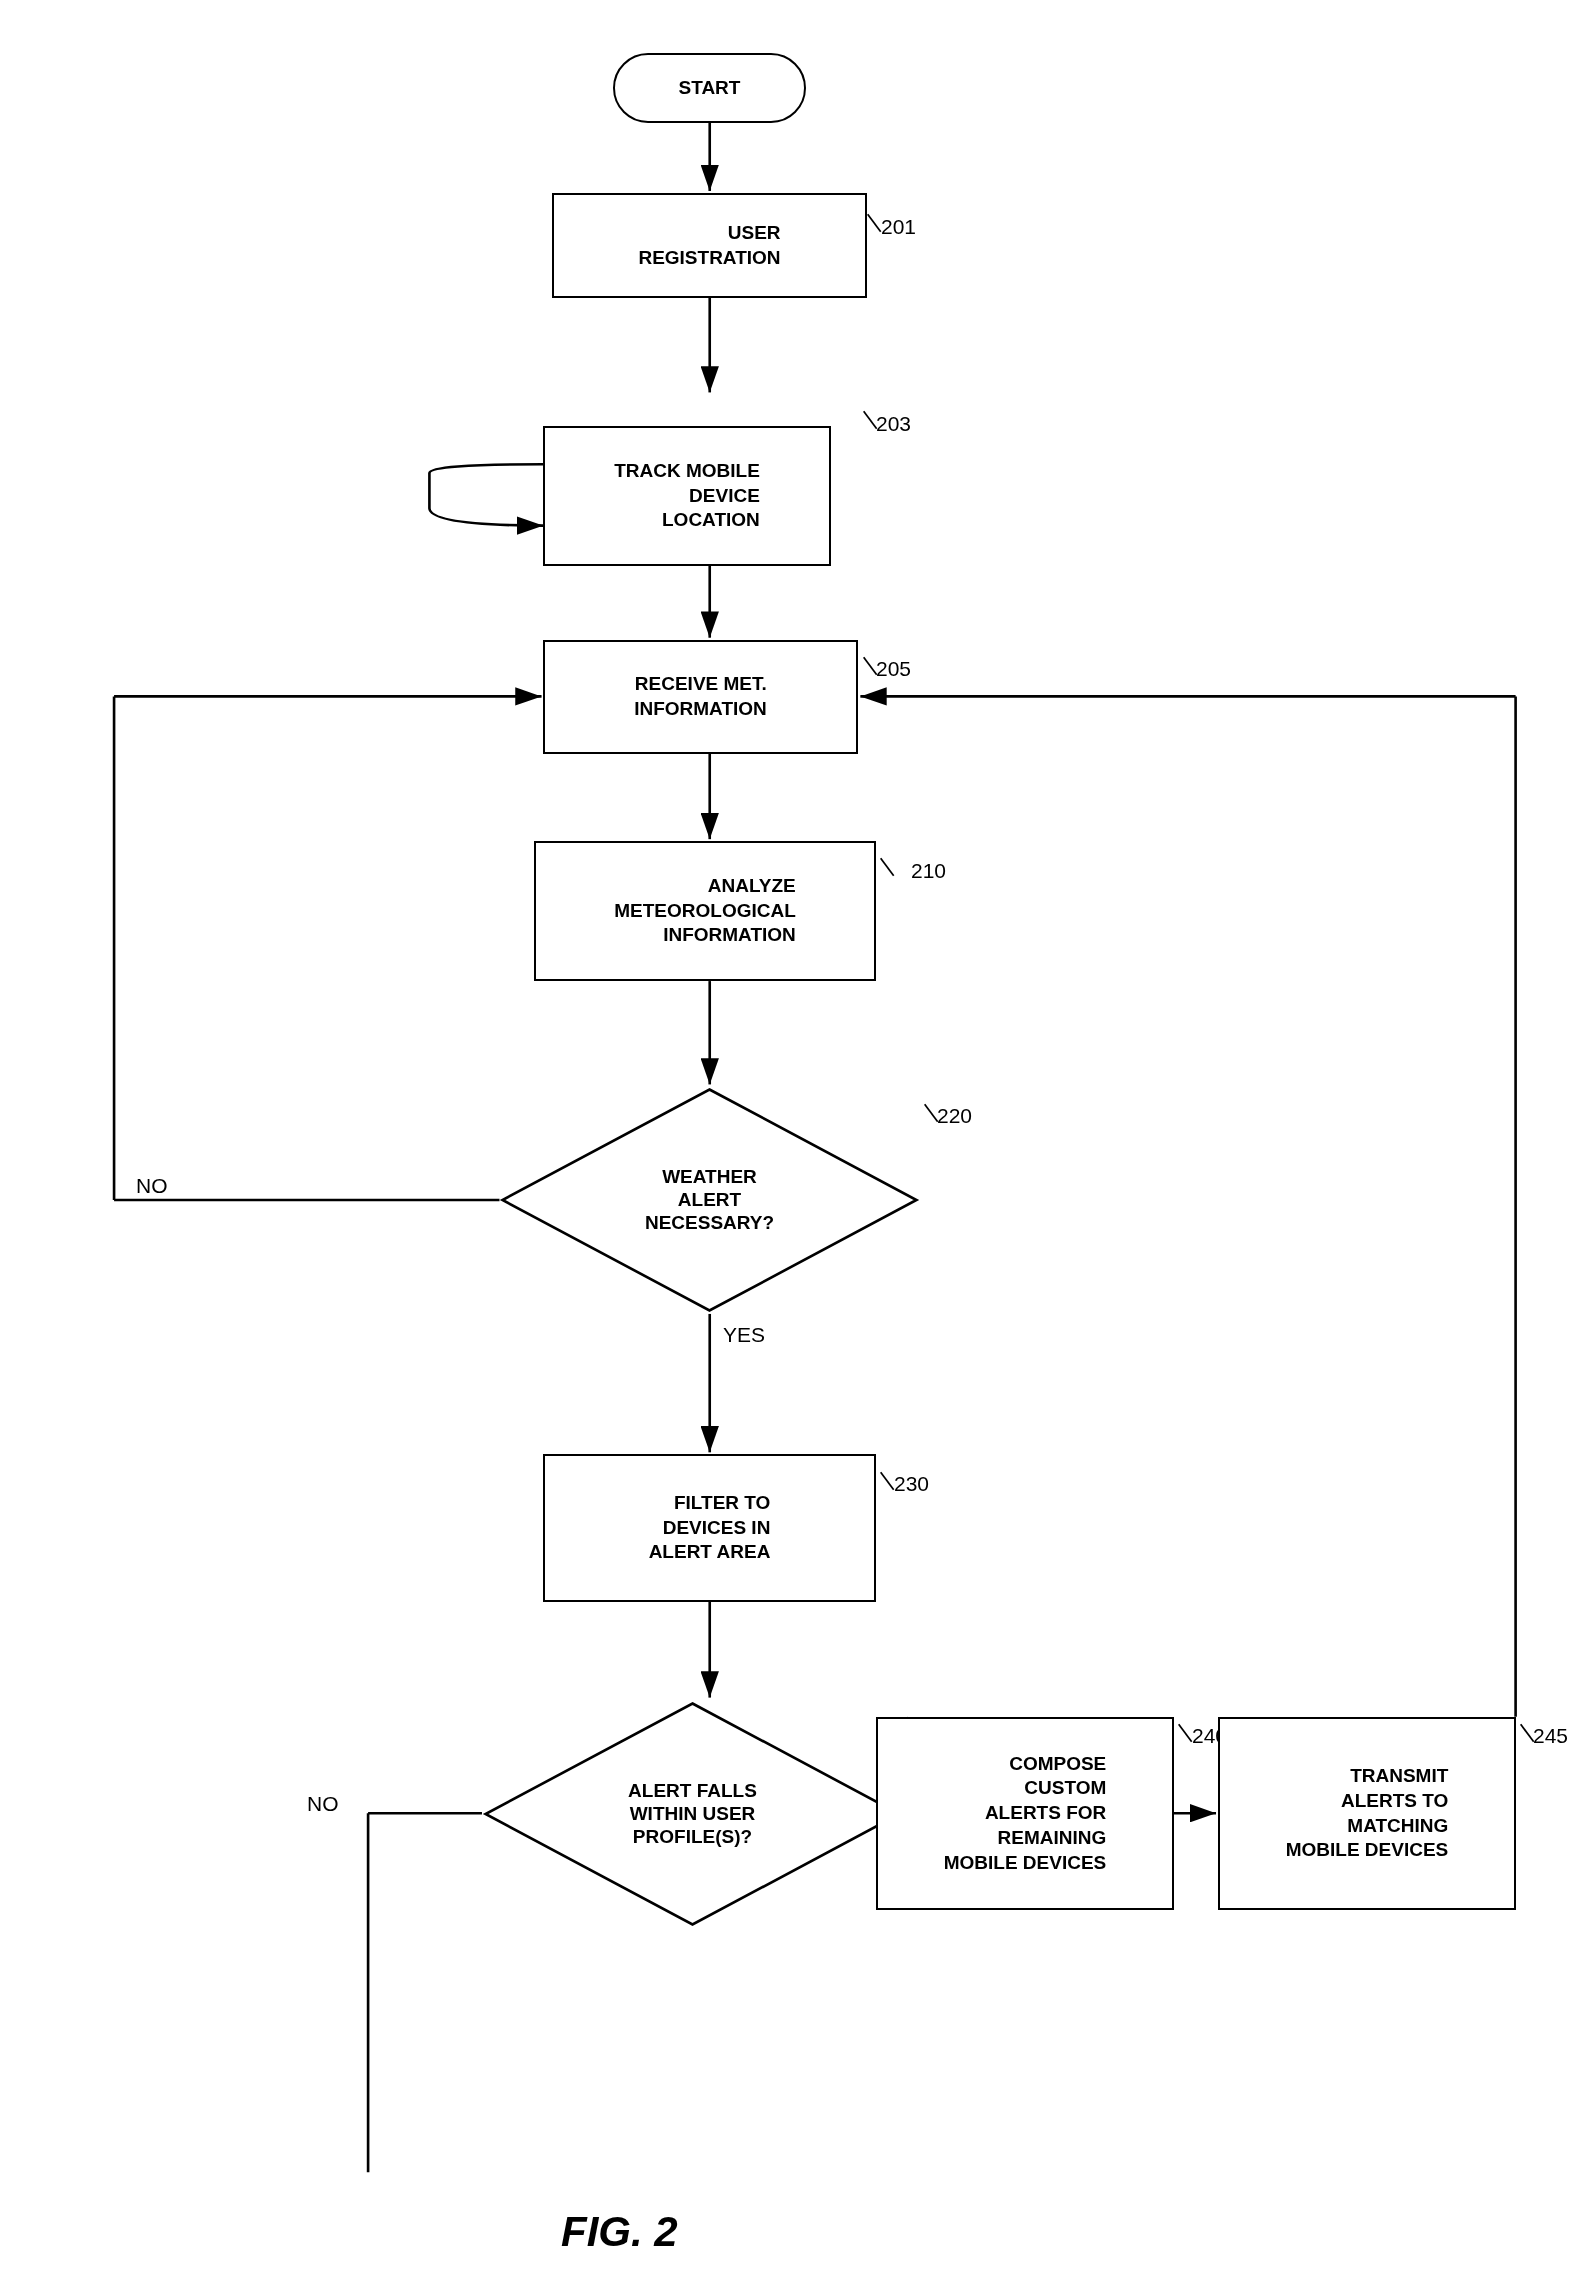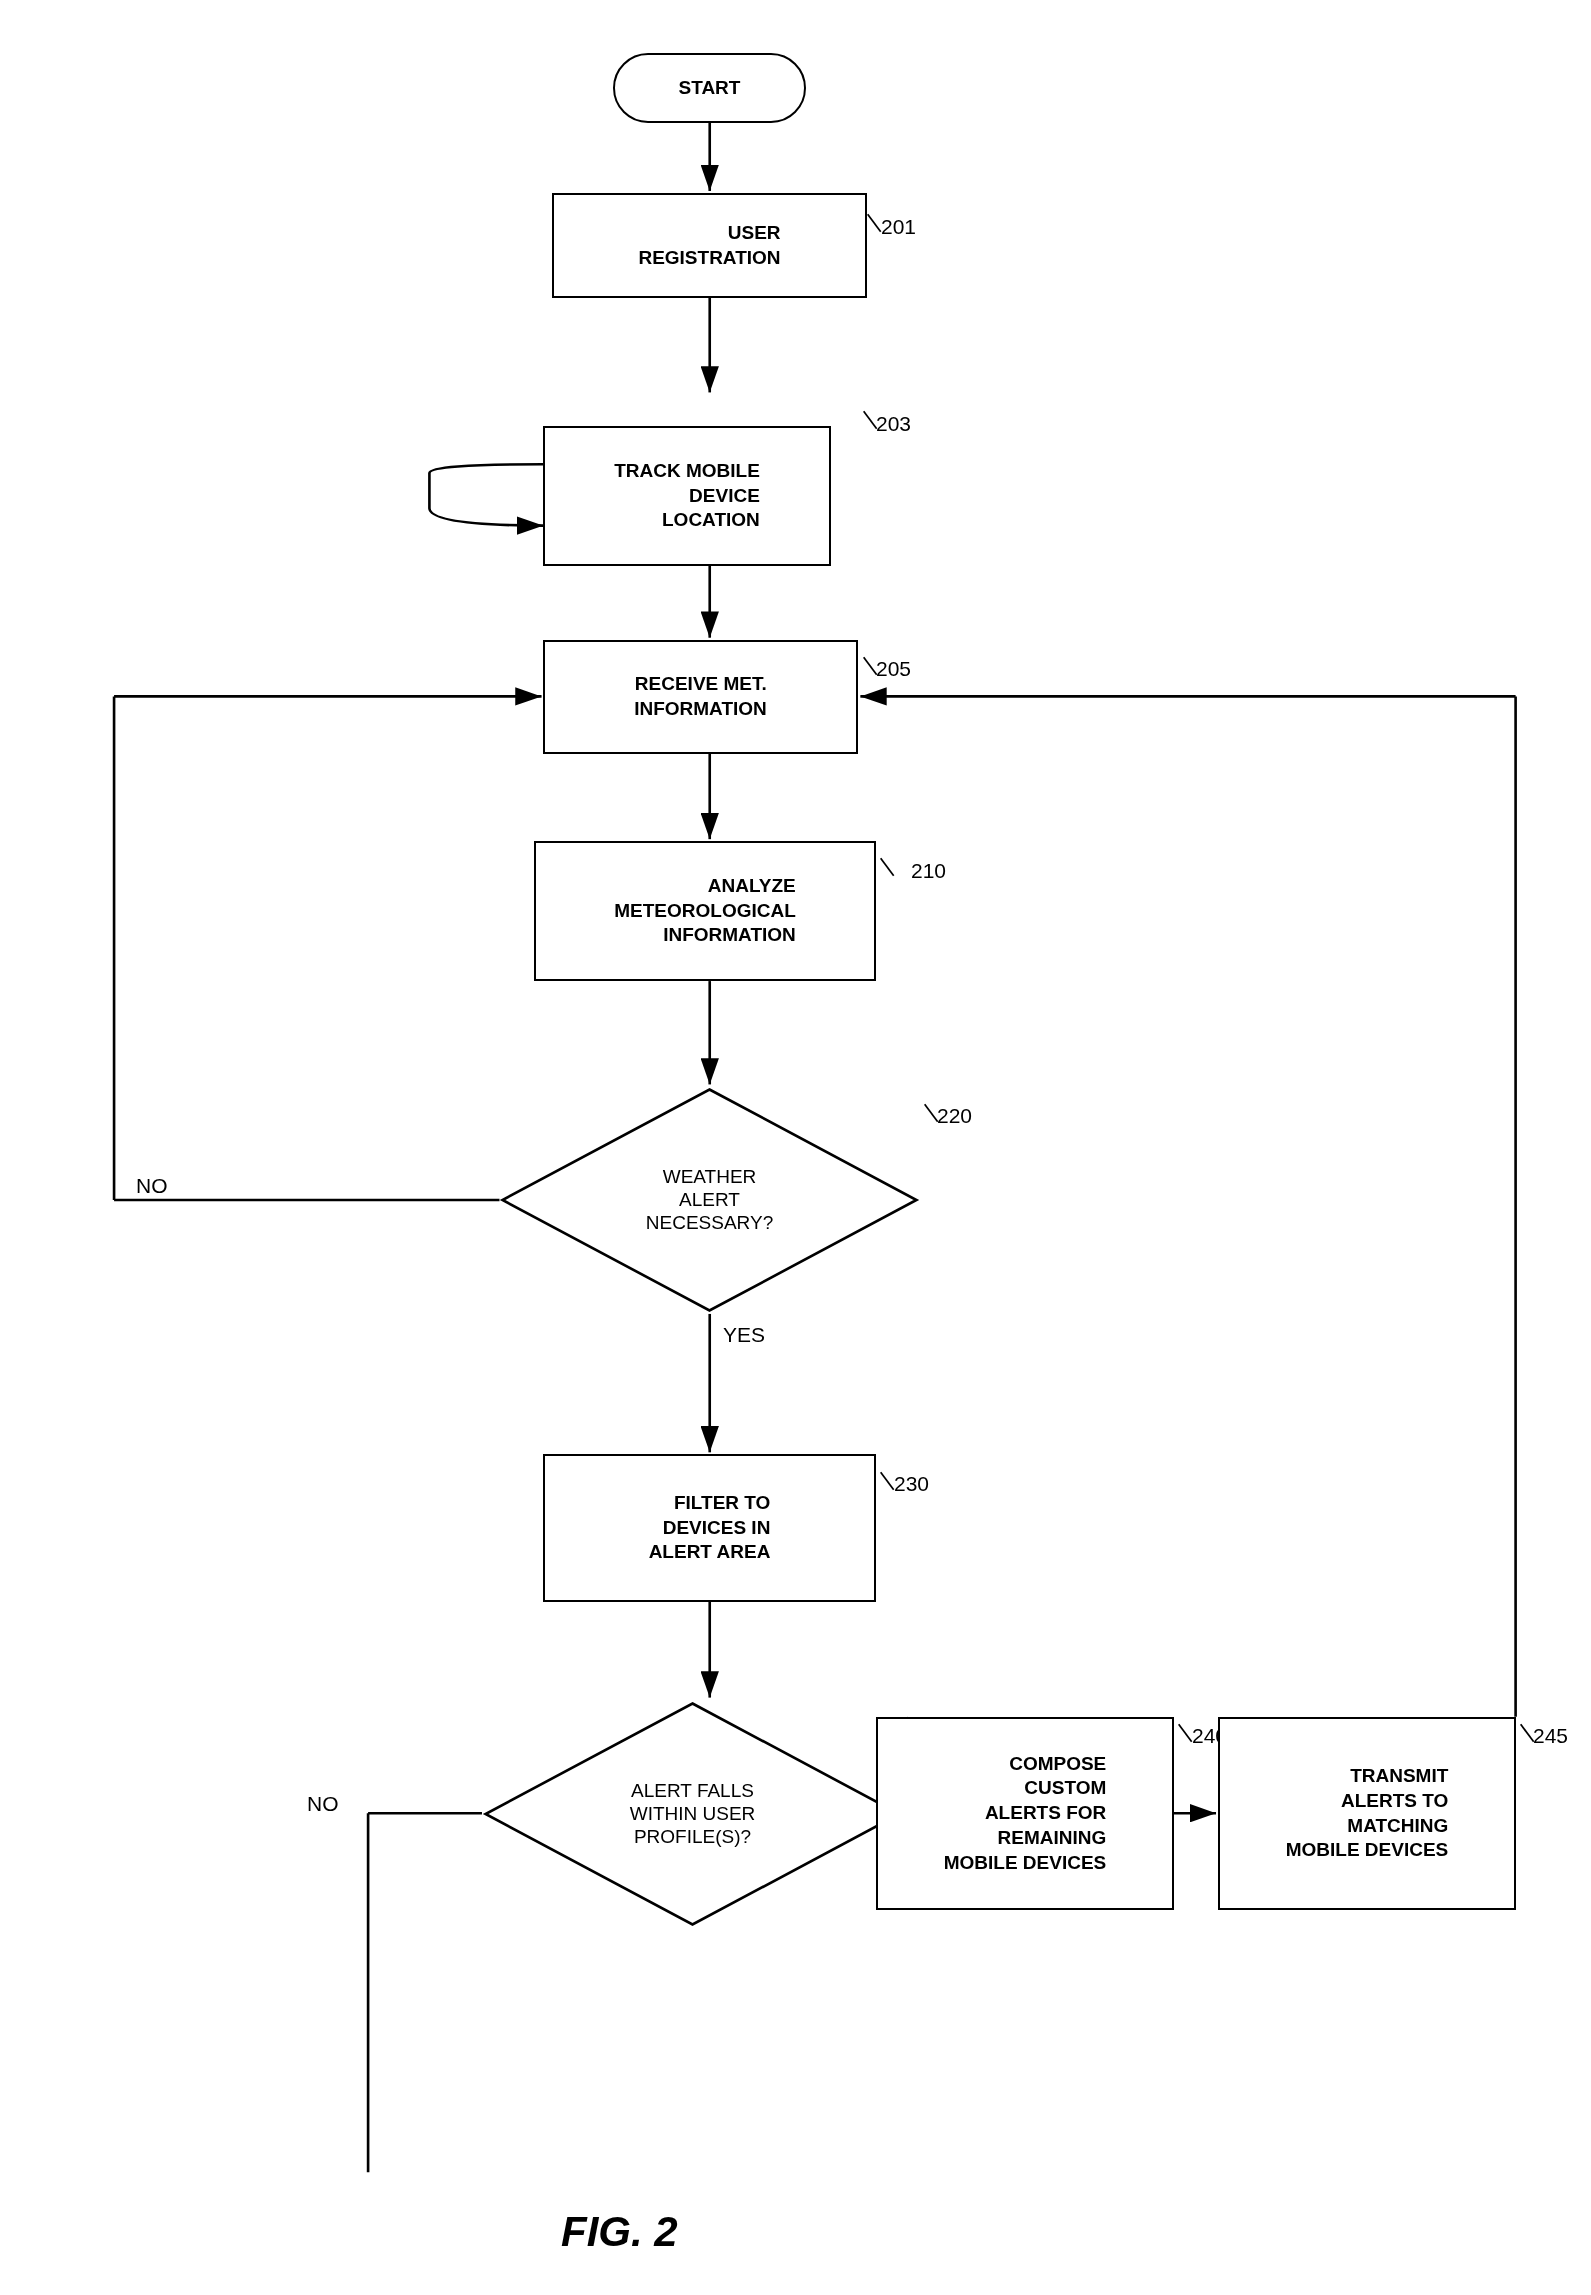--- a/index.html
+++ b/index.html
@@ -39,21 +39,21 @@
       align-items: center;
       justify-content: center;
     }
     .diamond-text {
       position: absolute;
       top: 50%;
       left: 50%;
       transform: translate(-50%, -50%);
       text-align: center;
       font-size: 19px;
-      font-weight: normal;
+      font-weight: bold;
       line-height: 1.2;
       z-index: 2;
     }
     .shape-text {
       font-size: 19px;
       font-weight: bold;
       line-height: 1.3;
     }
     
     .label {

